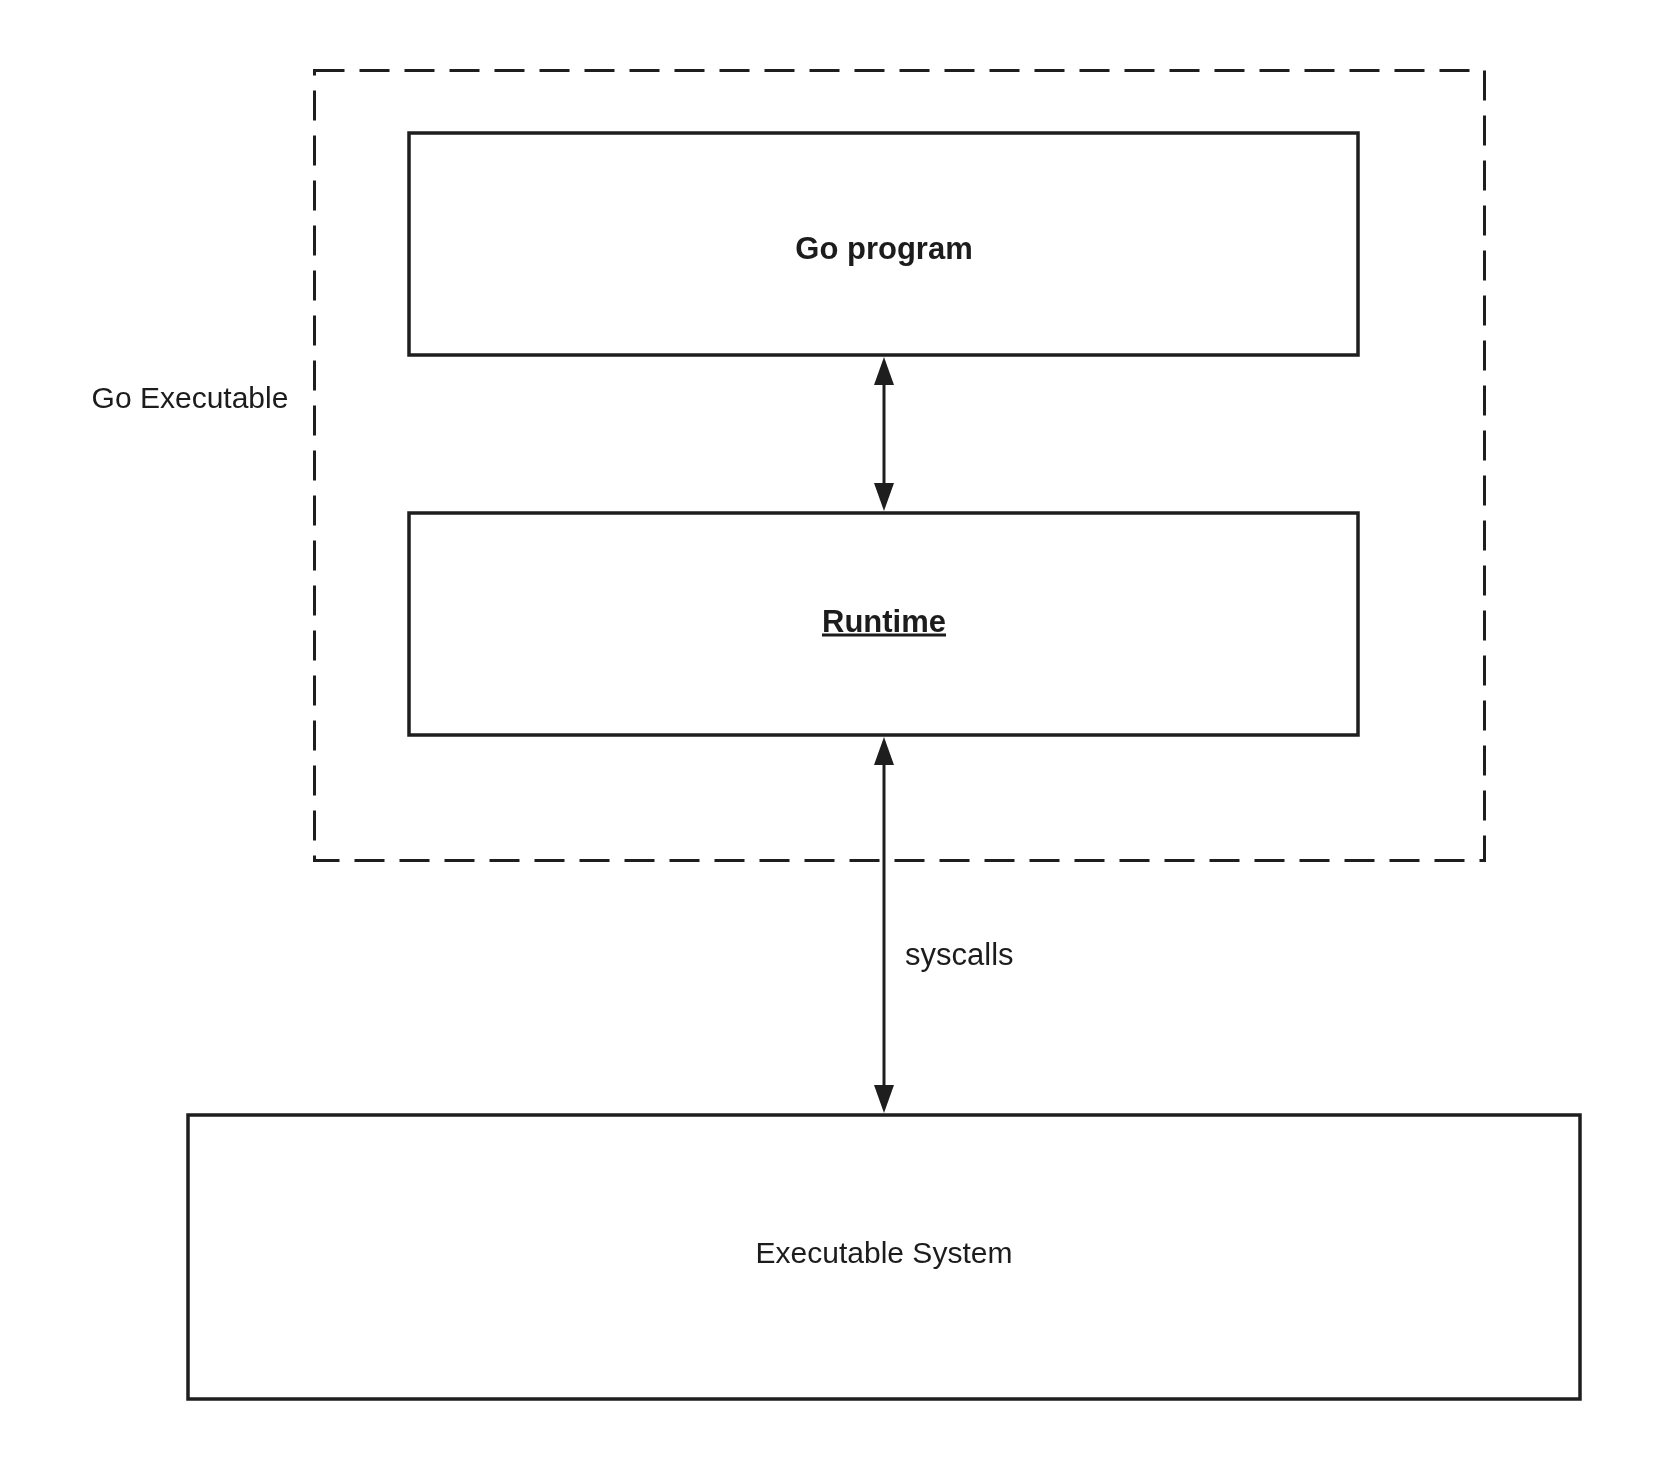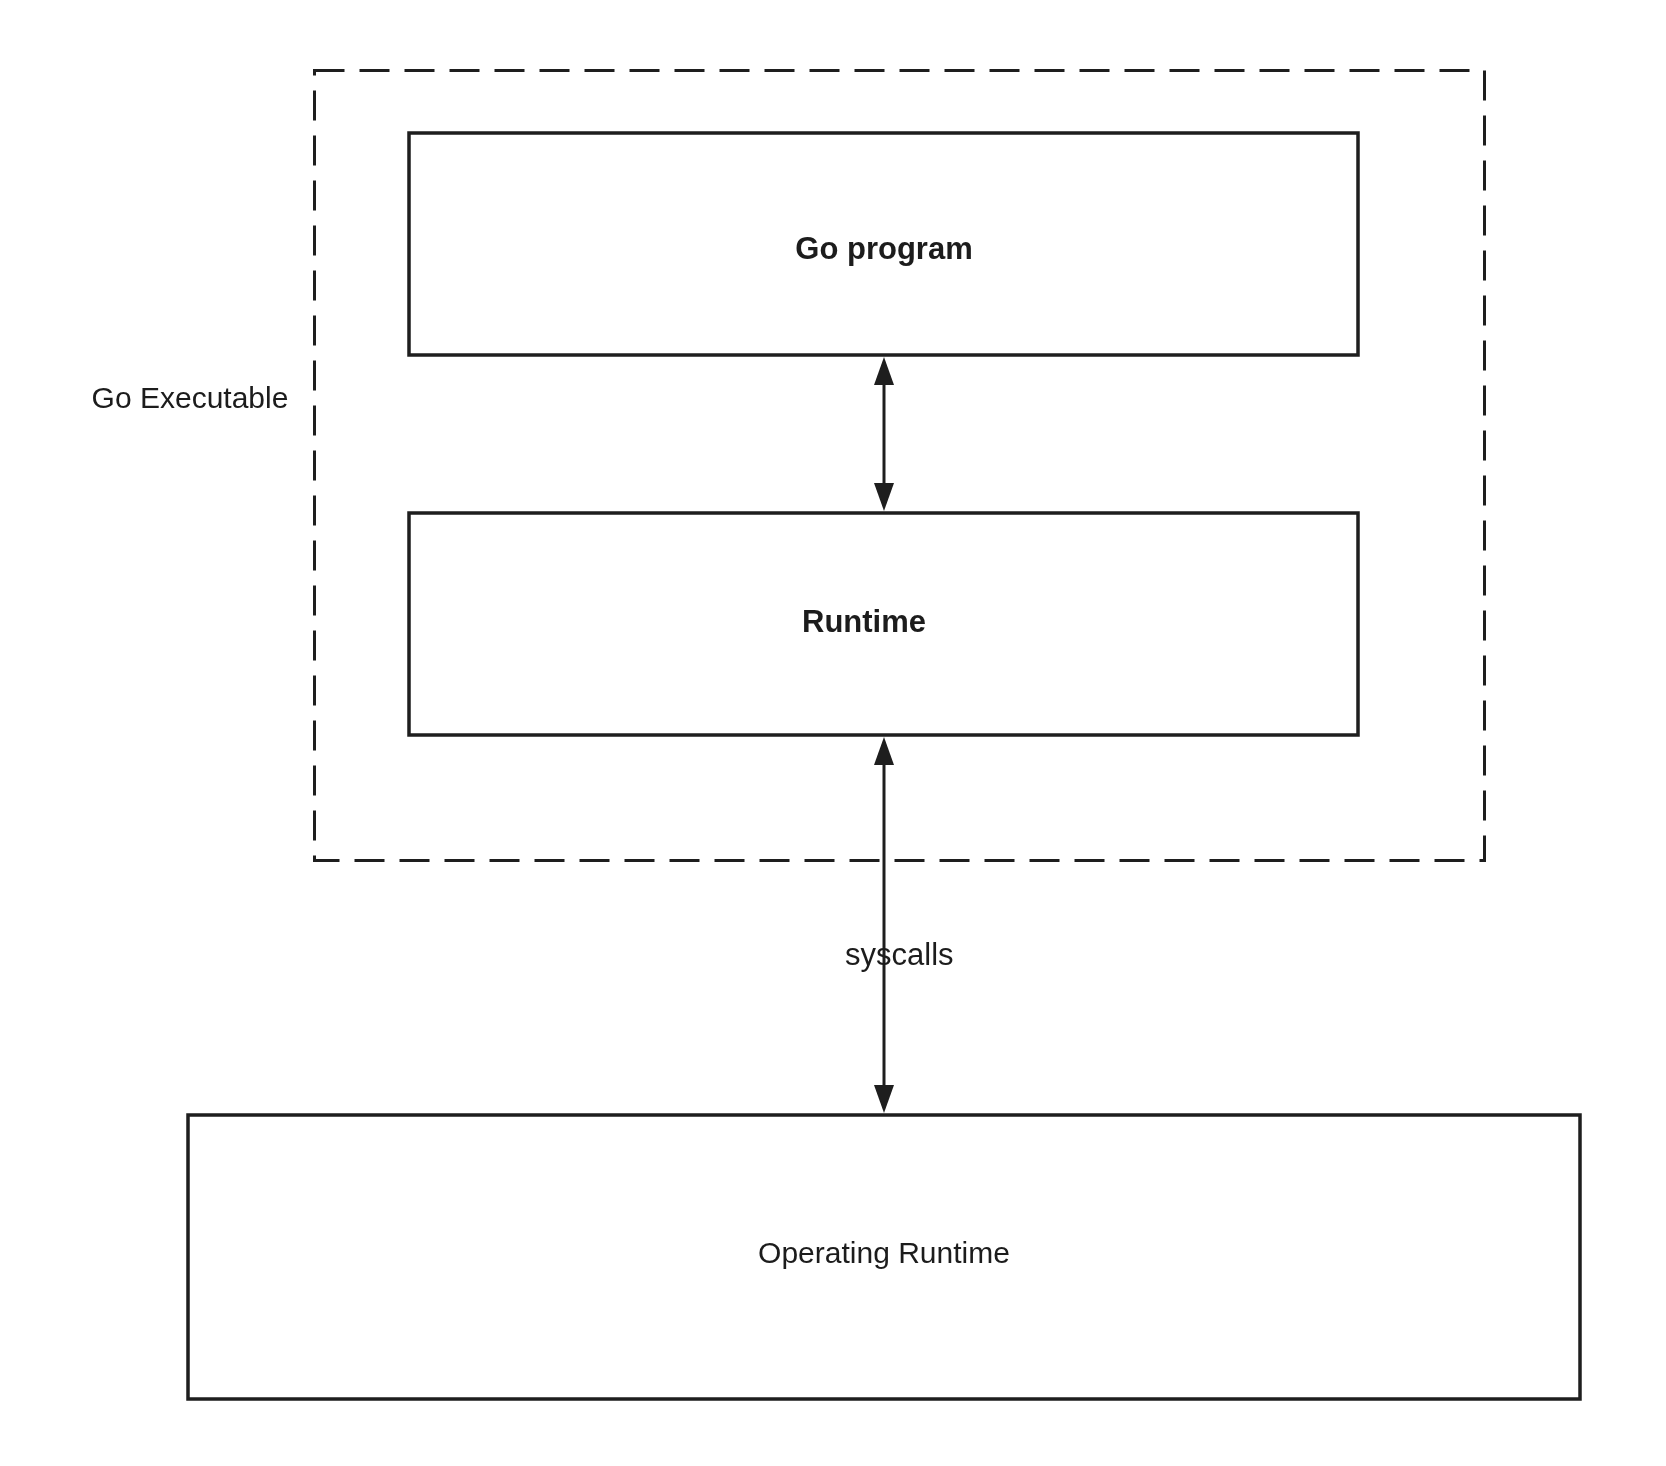--- a/index.html
+++ b/index.html
@@ -34,26 +34,27 @@
     left: 190px;
     top: 398px;
     font-size: 30px;
   }
   #lbl-go-program {
     left: 884px;
     top: 248px;
     font-size: 31px;
   }
   #lbl-runtime {
-    left: 864px;
+    left: 884px;
     top: 621px;
     font-size: 31px;
+    text-decoration: underline;
   }
   #lbl-syscalls {
-    left: 845px;
+    left: 905px;
     top: 954px;
     font-size: 31px;
     transform: translateY(-50%);
   }
   #lbl-os {
     left: 884px;
     top: 1253px;
     font-size: 30px;
   }
 </style>
@@ -86,15 +87,15 @@
   </svg>
 
   <div id="lbl-go-executable" class="label">Go Executable</div>
 
   <div id="lbl-go-program" class="label bold">Go program</div>
 
   <div id="lbl-runtime" class="label bold">Runtime</div>
 
   <div id="lbl-syscalls" class="label">syscalls</div>
 
-  <div id="lbl-os" class="label">Operating Runtime</div>
+  <div id="lbl-os" class="label">Executable System</div>
 
 </div>
 
 </body></html>

